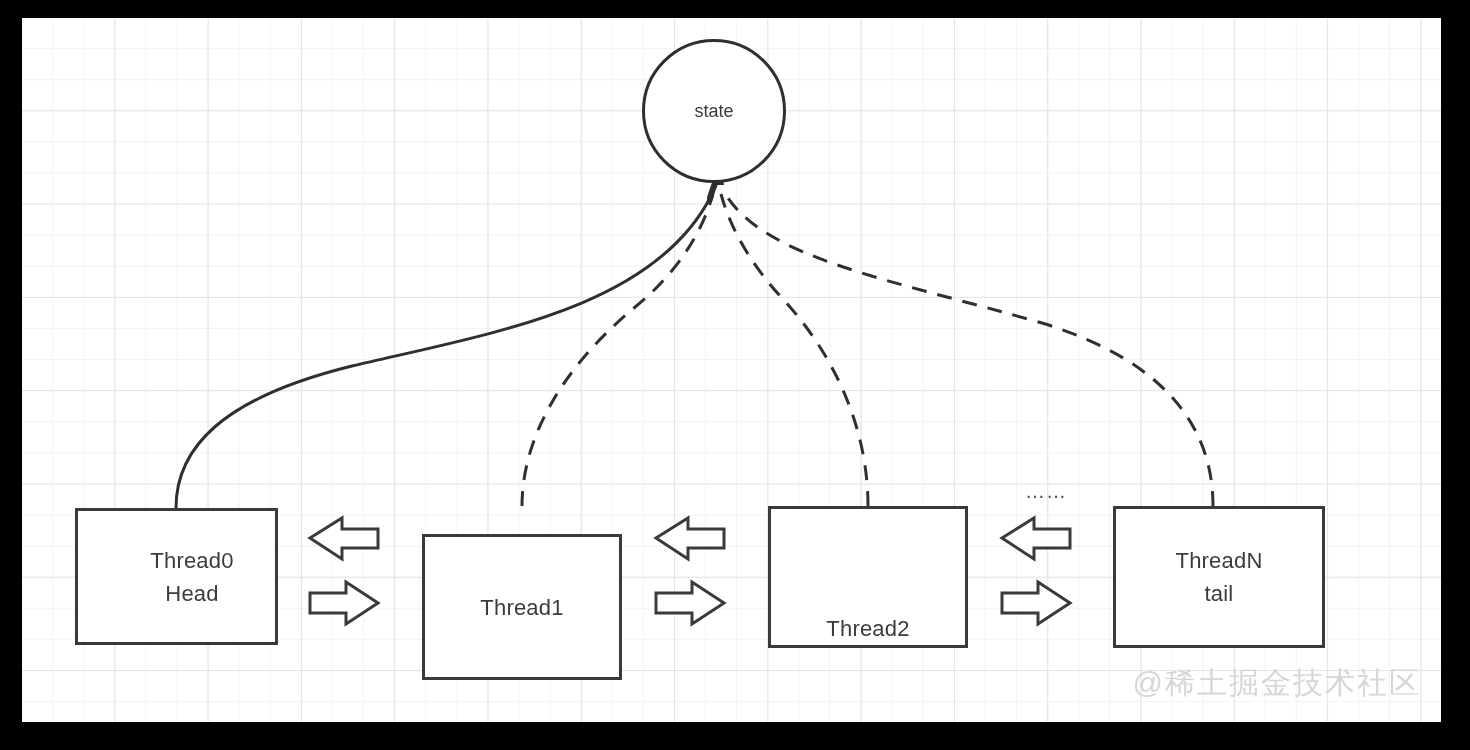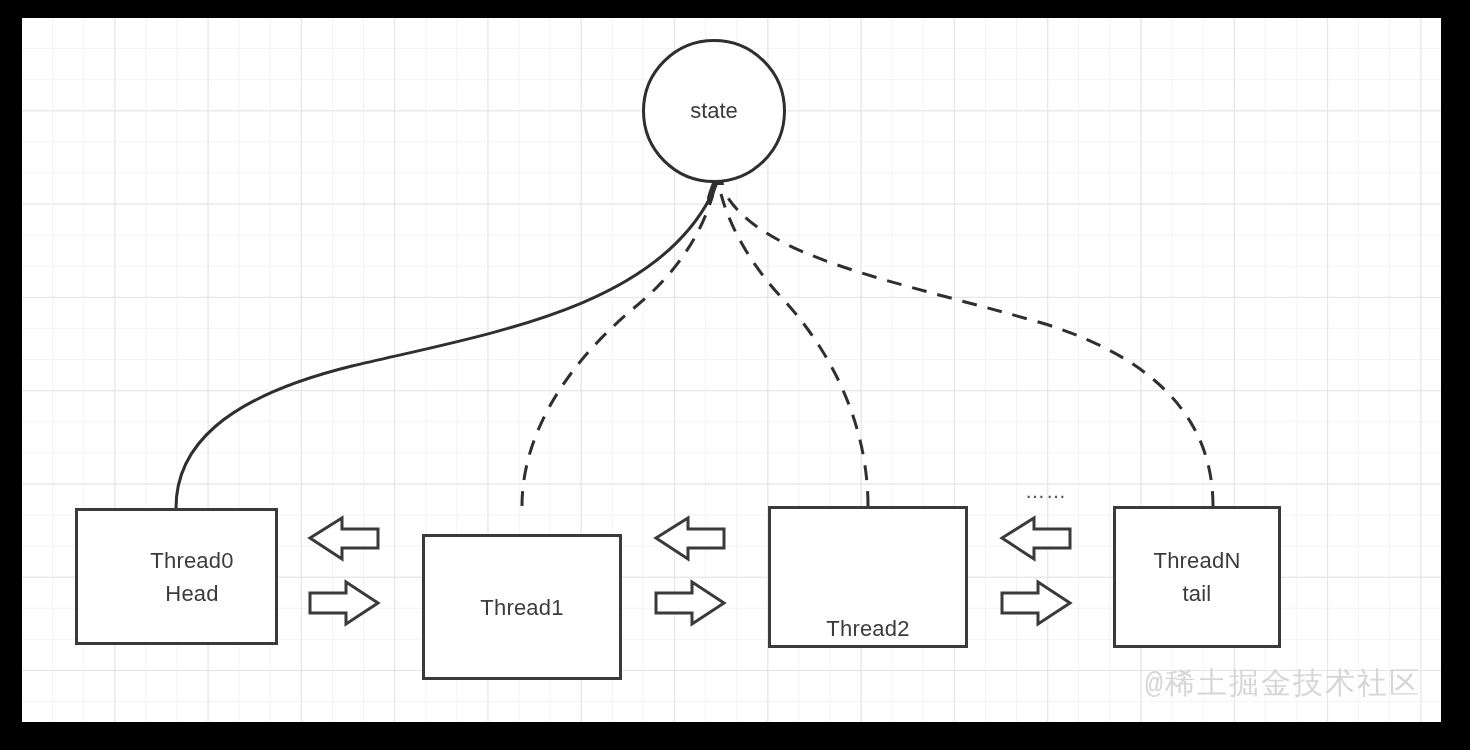--- a/index.html
+++ b/index.html
@@ -76,21 +76,21 @@
     width: 144px;
     height: 144px;
     box-sizing: border-box;
     border: 3px solid #2f2f2f;
     border-radius: 50%;
     background: #ffffff;
     display: flex;
     align-items: center;
     justify-content: center;
     color: #3b3b3b;
-    font-size: 22px;
+    font-size: 18px;
   }
 
   
   #ellipsis-dots {
     position: absolute;
     left: 996px;
     top: 468px;
     width: 56px;
     text-align: center;
     color: #4a4a4a;
@@ -100,21 +100,21 @@
   }
 
   
   #watermark {
     position: absolute;
     right: 20px;
     bottom: 18px;
     color: #d6d6d6;
     font-size: 30px;
     letter-spacing: 2px;
-    font-family: Liberation Mono, monospace;
+    font-family: Liberation Sans, sans-serif;
     user-select: none;
   }
 </style>
 </head>
 <body>
 
 <div id="stage">
 
   <div id="canvas">
 
@@ -178,21 +178,21 @@
     </div>
 
     <div class="node-box" style="left:400px; top:516px; width:200px; height:146px;">
       <span class="node-line">Thread1</span>
     </div>
 
     <div class="node-box" style="left:746px; top:488px; width:200px; height:142px;justify-content:flex-end;">
       <span class="node-line">Thread2</span>
     </div>
 
-    <div class="node-box" style="left:1091px; top:488px; width:168px; height:142px;">
+    <div class="node-box" style="left:1091px; top:488px; width:212px; height:142px;">
       <span class="node-line">ThreadN</span>
       <span class="node-line">tail</span>
     </div>
 
     <div id="ellipsis-dots">……</div>
 
     <div id="watermark">@稀土掘金技术社区</div>
 
   </div>
 </div>

